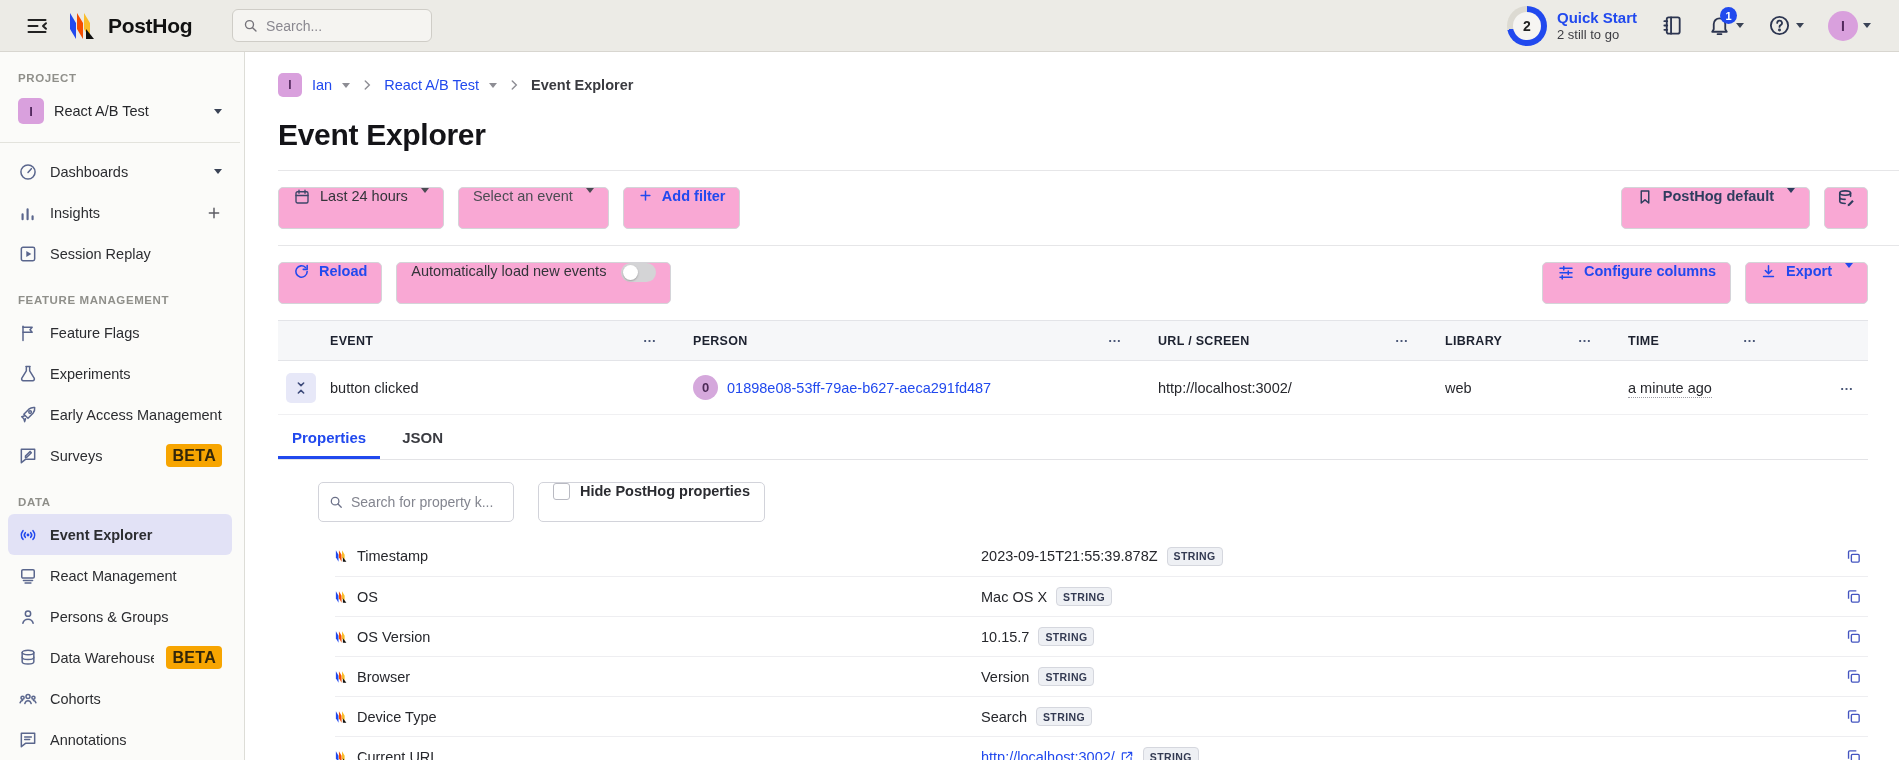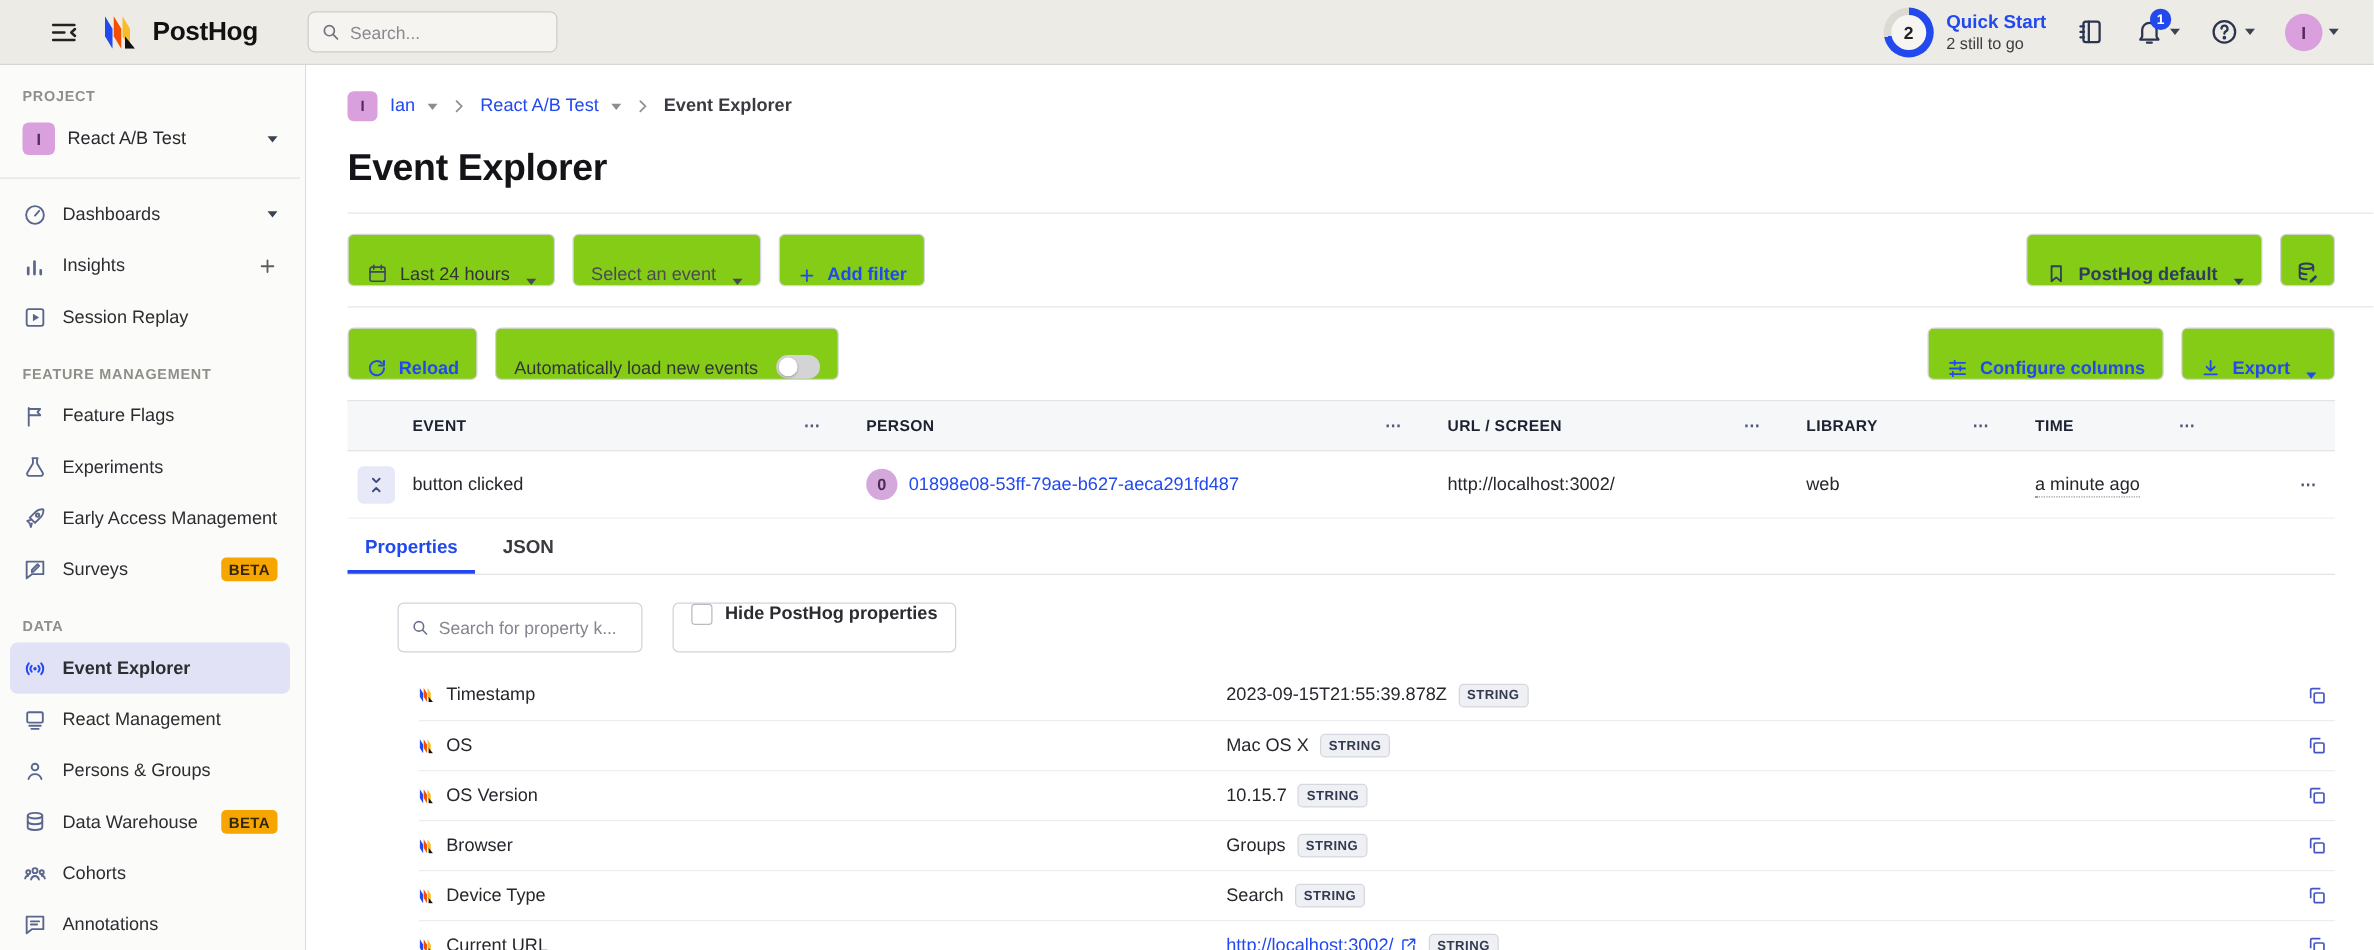--- a/index.html
+++ b/index.html
@@ -7,21 +7,21 @@
     --beta-orange:#f7a501; --pink-bg:#d9a0dd; --pink-text:#53295e;
     --selected-bg:#e2e2f6; --border:#e4e4e6; --muted:#8a8a93;
   }
   *{box-sizing:border-box;margin:0;padding:0}
   html,body{width:1899px;height:760px;overflow:hidden}
   body{font-family:"Liberation Sans",sans-serif;color:#222;background:#fff;font-size:14px}
   svg{display:block}
   .app{display:flex;flex-direction:column;height:100%}
 
   
-  .topbar{height:52px;background:#ecebe6;border-bottom:1px solid #d8d6d0;display:flex;align-items:center;padding:0 28px 0 36px;flex:0 0 auto}
+  .topbar{height:52px;background:#ecebe6;border-bottom:1px solid #d8d6d0;display:flex;align-items:center;padding:0 28px 0 22px;flex:0 0 auto}
   .hamburger{width:30px;height:30px;display:flex;align-items:center;justify-content:center;color:#222;cursor:pointer}
   .logo{display:flex;align-items:center;gap:8px;margin-left:16px}
   .brand{font-size:21px;font-weight:800;color:#111;letter-spacing:-.3px}
   .search-box{margin-left:40px;width:200px;height:33px;background:#f5f4f1;border:1px solid #cfcdc7;border-radius:6px;display:flex;align-items:center;padding:0 10px;gap:8px;color:#75737a}
   .search-box input{border:0;outline:0;background:transparent;font:inherit;color:#55535a;width:100%}
   .search-box input::placeholder{color:#8a8890}
   .tb-right{margin-left:auto;display:flex;align-items:center;gap:24px}
   .qs{display:flex;align-items:center;gap:10px;cursor:pointer}
   .ring{width:40px;height:40px;border-radius:50%;background:conic-gradient(var(--primary-blue) 0 72%,#dcdad2 72% 100%);display:flex;align-items:center;justify-content:center}
   .ring-in{width:28px;height:28px;border-radius:50%;background:#f6f5f2;display:flex;align-items:center;justify-content:center;font-weight:700;font-size:14px;color:#222}
@@ -41,35 +41,35 @@
   .side-label{font-size:11.5px;font-weight:700;letter-spacing:.6px;color:#8f8f8a;padding:6px 10px;text-transform:uppercase}
   .proj-row{display:flex;align-items:center;gap:10px;height:42px;padding:0 10px;border-radius:6px;cursor:pointer}
   .proj-avatar{width:26px;height:26px;border-radius:5px;background:var(--pink-bg);color:var(--pink-text);display:flex;align-items:center;justify-content:center;font-weight:700;font-size:13px}
   .proj-name{font-size:14.5px;color:#27282c;flex:1}
   .side-divider{border:0;border-top:1px solid #e3e3dd;margin:10px -8px 8px -8px}
   .nav-item{display:flex;align-items:center;gap:12px;height:41px;padding:0 10px;border-radius:6px;cursor:pointer;color:#2c2d31}
   .nav-item.active{background:var(--selected-bg)}
   .nav-icon{width:20px;height:20px;color:var(--icon-slate);flex:0 0 auto}
   .nav-item.active .nav-icon{color:var(--primary-blue)}
   .nav-label{font-size:14.5px;flex:1;white-space:nowrap;overflow:hidden}
-  .beta{background:var(--beta-orange);color:#33270a;font-size:12px;font-weight:700;letter-spacing:.3px;border-radius:4px;padding:2.5px 6px}
+  .beta{background:var(--beta-orange);color:#33270a;font-size:16px;font-weight:700;letter-spacing:.3px;border-radius:4px;padding:2.5px 6px}
   .nav-trail{color:#5c5c63;display:flex;align-items:center}
 
   
   .crumbs{display:flex;align-items:center;gap:10px;height:34px;margin-top:2px}
   .crumb-avatar{width:24px;height:24px;border-radius:5px;background:var(--pink-bg);color:var(--pink-text);font-weight:700;font-size:12px;display:flex;align-items:center;justify-content:center}
   .crumb-link{color:var(--primary-blue);font-weight:400;font-size:14.5px;cursor:pointer}
   .crumb-cur{color:#3a3b40;font-weight:600;font-size:14.5px}
   .crumb-sep{color:#8d8d94}
   .page-title{font-size:30px;font-weight:800;color:#141418;margin:16px 0 18px 0;letter-spacing:-.3px}
   .hr{border:0;border-top:1px solid #e6e6e8;margin:0 -31px 0 0}
 
   
   .row-flex{display:flex;align-items:center;gap:14px;margin:16px 0}
-  .btn{height:42px;border:1px solid #d4d4d8;border-radius:5px;background:#84cc16;display:flex;align-items:flex-end;gap:9px;padding:0 14px;font-size:14.5px;color:#33343a;cursor:pointer;white-space:nowrap}
+  .btn{height:42px;border:1px solid #d4d4d8;border-radius:5px;background:#f9a8d4;display:flex;align-items:flex-start;gap:9px;padding:0 14px;font-size:14.5px;color:#33343a;cursor:pointer;white-space:nowrap}
   .btn .caret{margin-left:4px;border-top-color:#4a4a52}
   .btn-blue{color:var(--primary-blue);font-weight:700}
   .btn-blue .caret{border-top-color:var(--primary-blue)}
   .btn-navy{color:var(--navy);font-weight:700}
   .btn-navy .caret{border-top-color:var(--navy)}
   .spacer{flex:1}
   .toggle{width:35px;height:19px;border-radius:10px;background:#d4d4d6;position:relative;margin-left:6px}
   .toggle::after{content:"";position:absolute;left:2px;top:2px;width:15px;height:15px;border-radius:50%;background:#fff;box-shadow:0 1px 2px rgba(0,0,0,.25)}
 
   
@@ -538,21 +538,21 @@
             <div class="prop-name">
               <svg width="14" height="12" viewBox="0 0 32 26">
                   <polygon points="2,0 8,10 8,26 2,16" fill="#2149ee"></polygon>
                   <polygon points="9,0 15,10 15,26 9,16" fill="#f54e00"></polygon>
                   <polygon points="16,0 22,10 22,26 16,16" fill="#f9bd2b"></polygon>
                   <polygon points="18,16 26,26 18,26" fill="#111"></polygon>
                 </svg>
               <span>Browser</span>
             </div>
             <div class="prop-val">
-                <span>Groups</span>
+                <span>Version</span>
                 <span class="tag">STRING</span>
               </div>
             <span class="copy">
                 <svg width="17" height="17" viewBox="0 0 24 24" fill="none" stroke="currentColor" stroke-width="1.9" stroke-linejoin="round">
                   <rect x="9" y="9" width="11" height="11" rx="1.5"></rect>
                   <path d="M5 15V5.5A1.5 1.5 0 0 1 6.5 4H16"></path>
                 </svg>
               </span>
           </div>
 

